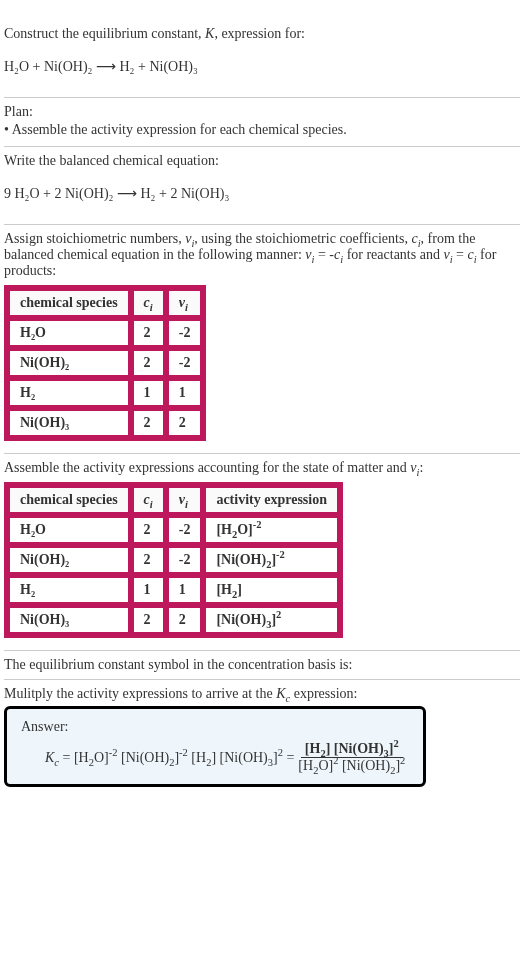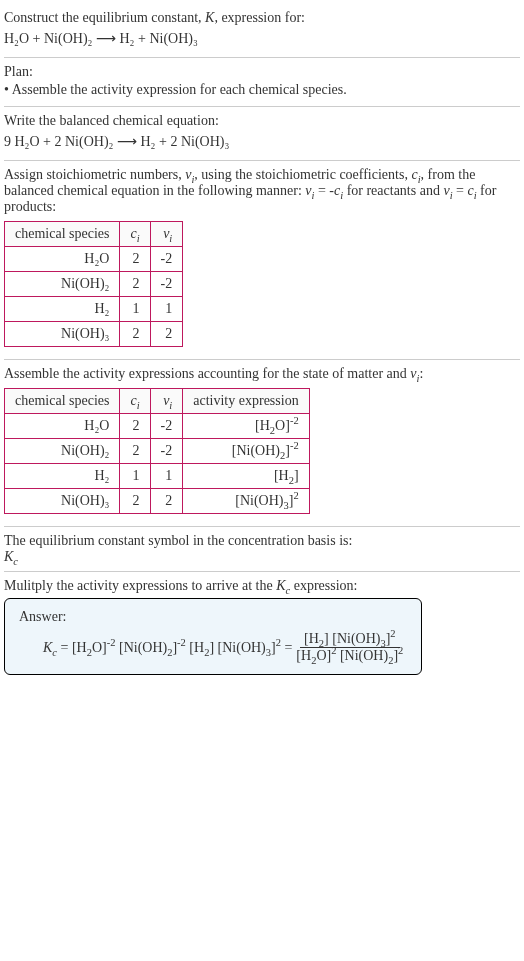--- a/index.html
+++ b/index.html
@@ -13,50 +13,50 @@
 }
 .section {
   padding: 6px 0;
 }
 hr {
   border: none;
   border-top: 1px solid #ccc;
   margin: 0;
 }
 .prompt-line {
-  margin: 0 0;
+  margin: 16px 0;
 }
 .eq-line {
-  margin: 4px 0;
+  margin: 16px 0;
 }
 sub, sup {
   font-size: 0.75em;
   line-height: 0;
 }
 .plan-item {
   margin: 2px 0;
 }
 .ital { font-style: italic; }
 table.data {
   border-collapse: collapse;
   margin: 6px 0;
 }
 table.data th, table.data td {
-  border: 1px solid #be185d;
+  border: 6px solid #be185d;
   padding: 4px 10px;
-  text-align: right;
-  font-weight: normal;
+  text-align: left;
+  font-weight: bold;
 }
 table.data th {
   background: #fafafa;
 }
 .num { text-align: right; }
 .answer-box {
   background: #eef6fb;
-  border: 1px solid #000000;
+  border: 3px solid #000000;
   border-radius: 6px;
   padding: 10px 14px;
   display: inline-block;
   margin-top: 4px;
 }
 .answer-label {
   margin-bottom: 6px;
 }
 .kc-line {
   display: flex;
@@ -65,20 +65,21 @@
 }
 .frac {
   display: inline-flex;
   flex-direction: column;
   align-items: center;
   vertical-align: middle;
 }
 .frac .num-top {
   border-bottom: 1px solid #333;
   padding: 0 4px;
+  font-weight: bold;
 }
 .frac .den {
   padding: 0 4px;
 }
 </style>
 </head>
 <body>
 
 <div class="section">
   <div class="prompt-line">
@@ -172,21 +173,20 @@
       <td class="num">2</td>
       <td>[Ni(OH)<sub>3</sub>]<sup>2</sup></td>
     </tr>
   </tbody>
     </table>
 </div>
 <hr>
 
 <div class="section">
   <div>The equilibrium constant symbol in the concentration basis is:</div>
-  <div><span class="ital">K<sub>c</sub></span></div>
 </div>
 <hr>
 
 <div class="section">
   <div>
     Mulitply the activity expressions to arrive at the <span class="ital">K<sub>c</sub></span> expression:
   </div>
   <div class="answer-box">
     <div class="answer-label">Answer:</div>
     <div class="kc-line">

